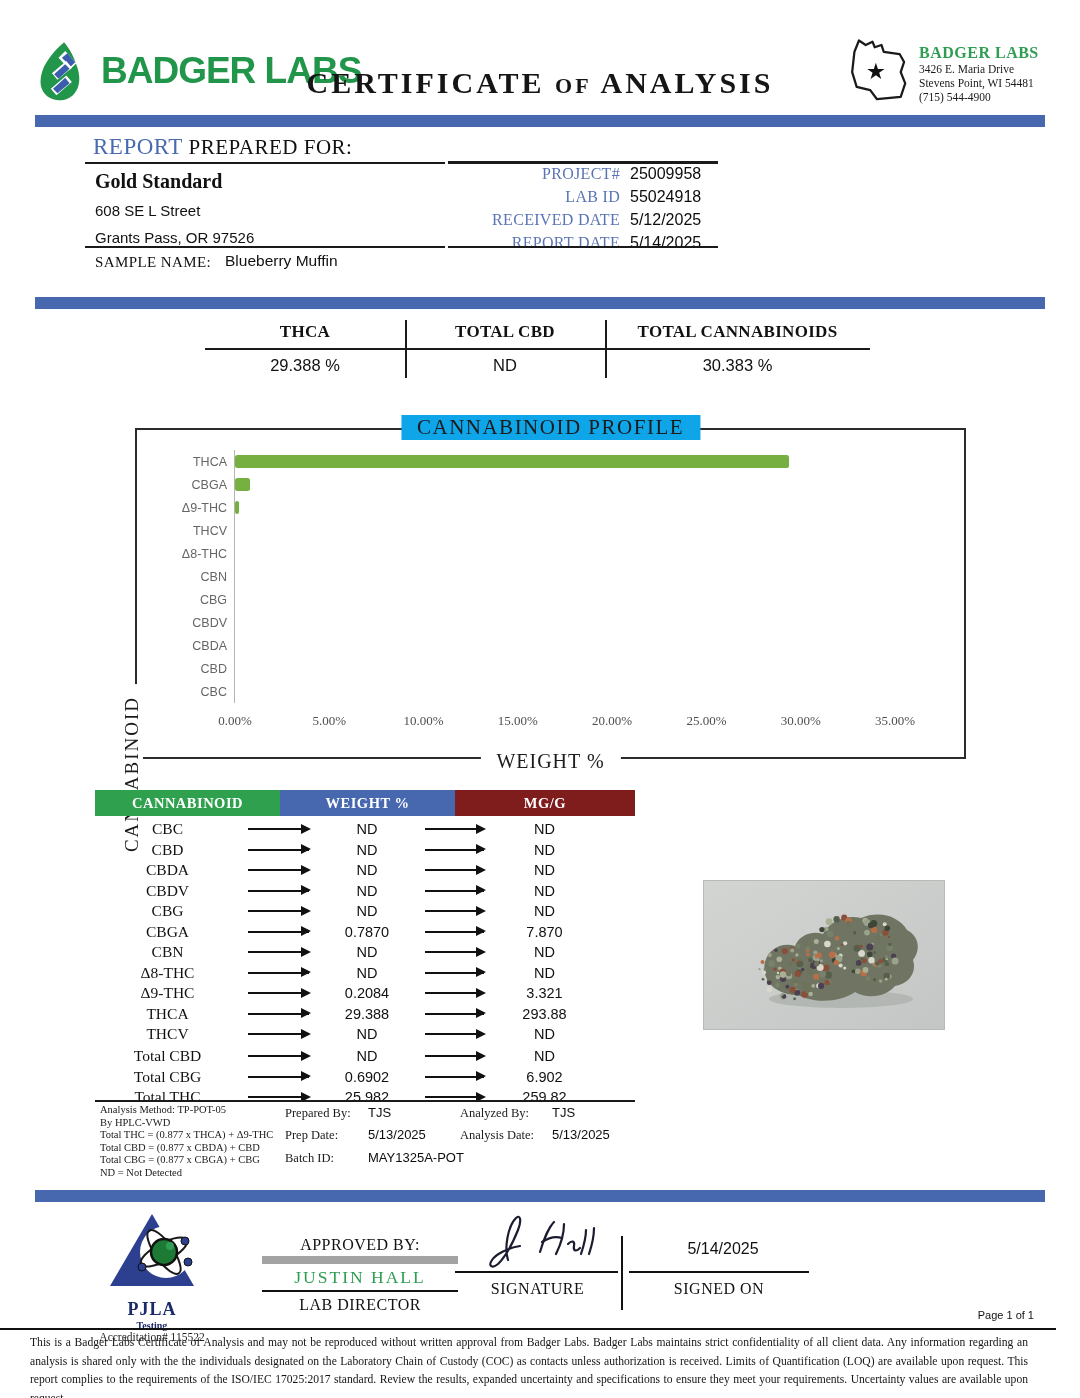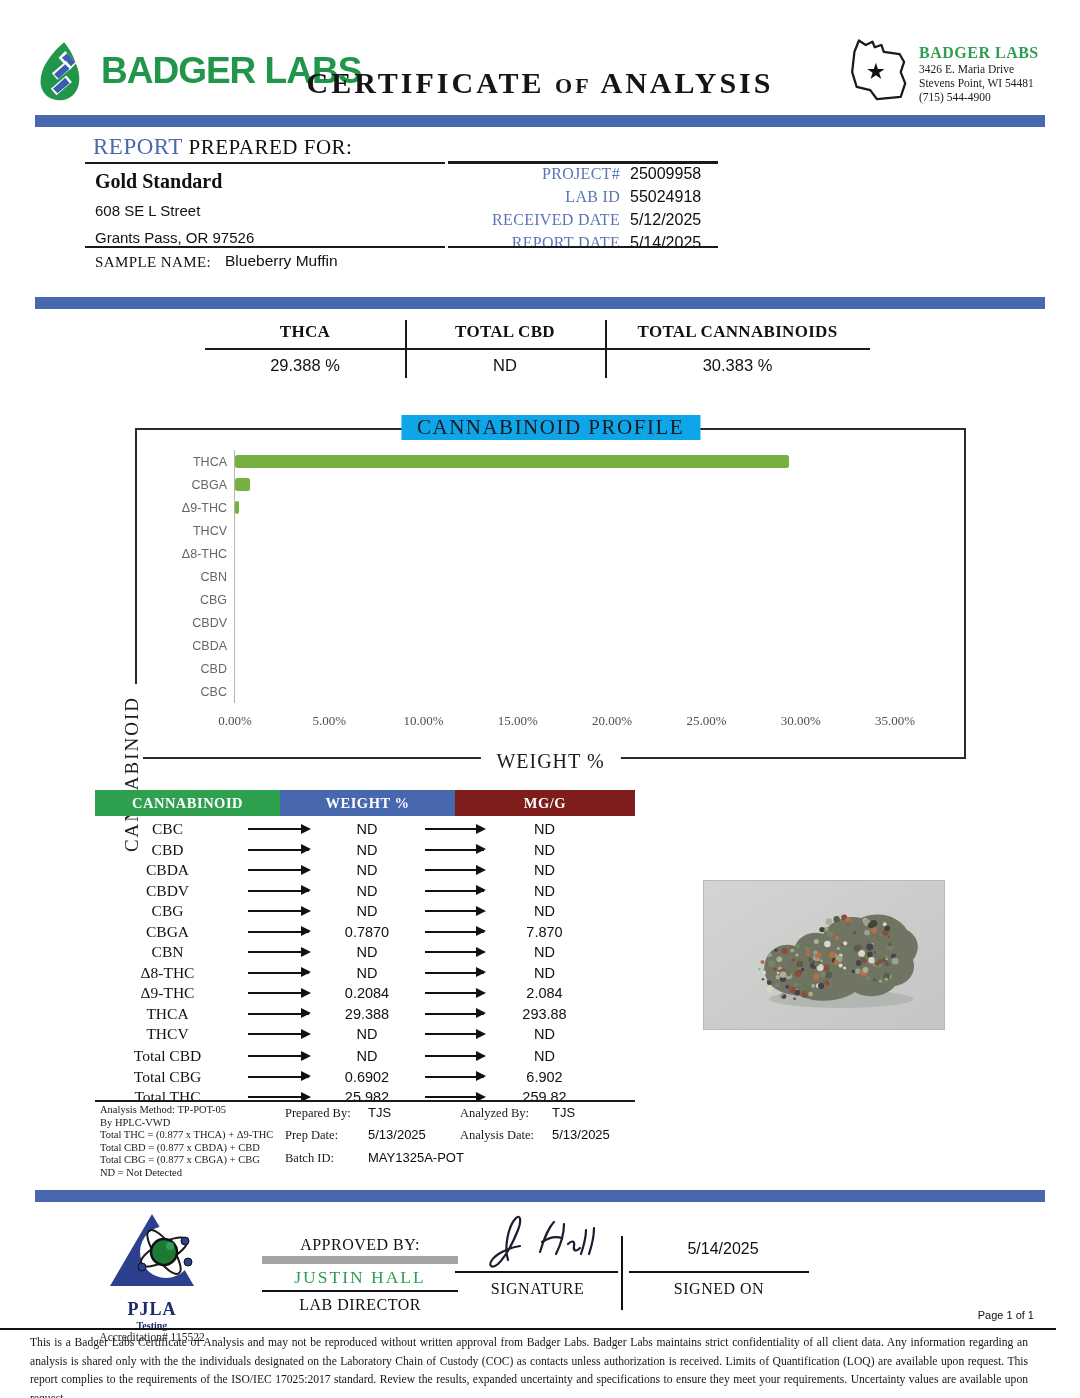--- a/index.html
+++ b/index.html
@@ -307,21 +307,21 @@
         <div class="rt-arrowcell a1"></div>
         <div class="rt-val rt-weight">ND</div>
         <div class="rt-arrowcell a2"></div>
         <div class="rt-val rt-mgg">ND</div>
       </div>
       <div class="rt-row">
         <div class="rt-name">Δ9-THC</div>
         <div class="rt-arrowcell a1"></div>
         <div class="rt-val rt-weight">0.2084</div>
         <div class="rt-arrowcell a2"></div>
-        <div class="rt-val rt-mgg">2.084</div>
+        <div class="rt-val rt-mgg">3.321</div>
       </div>
       <div class="rt-row">
         <div class="rt-name">THCA</div>
         <div class="rt-arrowcell a1"></div>
         <div class="rt-val rt-weight">29.388</div>
         <div class="rt-arrowcell a2"></div>
         <div class="rt-val rt-mgg">293.88</div>
       </div>
       <div class="rt-row">
         <div class="rt-name">THCV</div>

